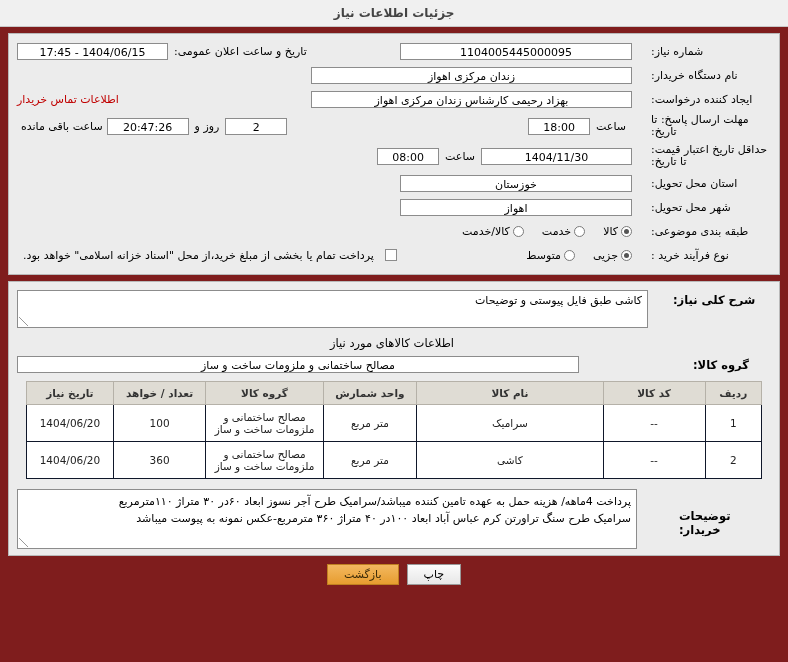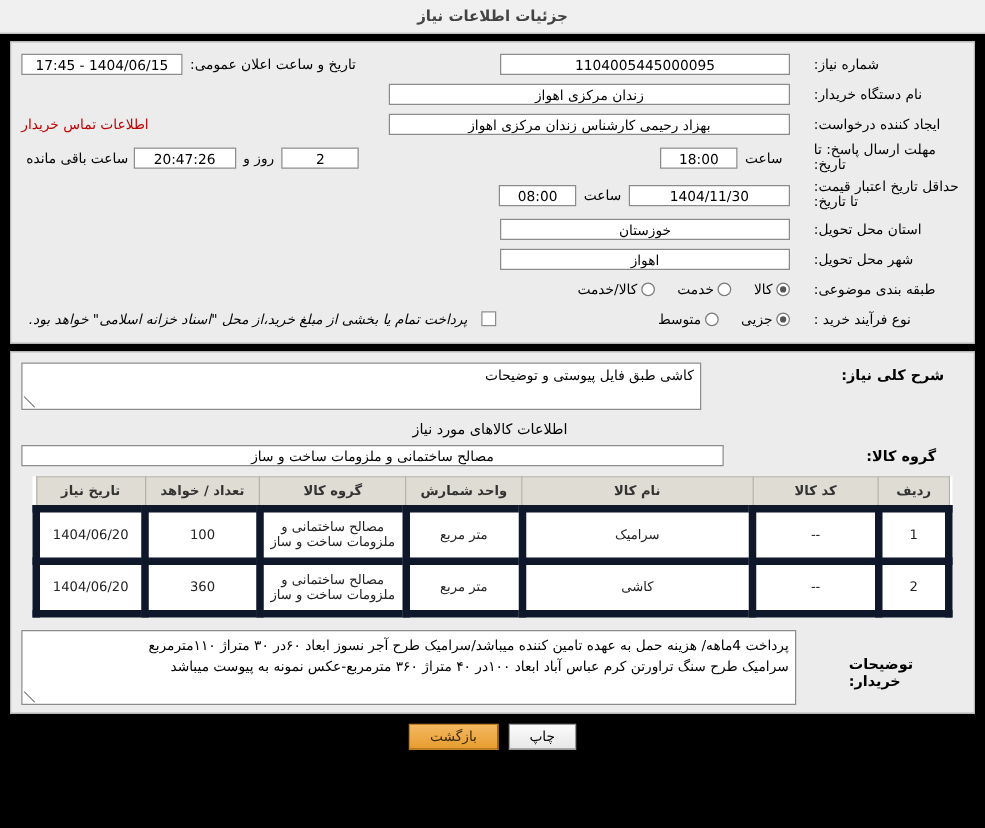--- a/index.html
+++ b/index.html
@@ -12,21 +12,21 @@
     background: #e8e8e8;
     font-family: "DejaVu Sans", "Liberation Sans", sans-serif;
     font-size: 11px;
     color: #000;
     overflow: hidden;
   }
   .page {
     width: 788px;
     height: 662px;
     position: relative;
-    background: #000000;
+    background: #7f1d1d;
   }
   
   .title-bar {
     height: 26px;
     background: #f0f0f0;
     border-bottom: 1px solid #c8c8c8;
     display: flex;
     align-items: center;
     justify-content: center;
     font-size: 12px;
@@ -67,21 +67,21 @@
     line-height: 17px;
     text-align: center;
     font-size: 11px;
     padding: 0 4px;
     box-sizing: border-box;
     overflow: hidden;
     white-space: nowrap;
   }
   .fld.w320 { width: 321px; }
   .fld.w230 { width: 232px; }
-  .fld.w150 { width: 129px; }
+  .fld.w150 { width: 151px; }
   .fld.w60  { width: 62px; }
   .fld.w80  { width: 82px; }
   .spacer { flex: 1; }
   .inline-lbl {
     font-size: 11px;
     padding: 0 6px;
     white-space: nowrap;
   }
   .link {
     color: #c00000;
@@ -124,21 +124,20 @@
     height: 5px;
     border-radius: 50%;
     background: #555;
     left: 2px;
     top: 2px;
   }
   .checkbox-wrap {
     display: inline-flex;
     align-items: center;
     gap: 5px;
-    font-style: italic;
   }
   .cbox {
     width: 12px;
     height: 12px;
     border: 1px solid #8c8c8c;
     background: #fff;
     display: inline-block;
     box-sizing: border-box;
   }
   
@@ -199,21 +198,21 @@
     background: #fff;
     border: 1px solid #8c8c8c;
     font-size: 11px;
     padding: 3px 5px;
     box-sizing: border-box;
     text-align: right;
     position: relative;
     overflow: hidden;
   }
   .ta-desc {
-    width: 544px;
+    width: 631px;
     height: 38px;
     margin-right: auto;
   }
   .resizer {
     position: absolute;
     left: 1px;
     bottom: 1px;
     width: 9px;
     height: 9px;
     background:
@@ -252,21 +251,21 @@
   }
   table.goods th {
     background: #dfdcd4;
     border: 1px solid #b5b1a8;
     padding: 5px 3px;
     font-weight: bold;
     color: #333;
     font-size: 10.5px;
   }
   table.goods td {
-    border: 6px solid #0f172a;
+    border: 1px solid #0f172a;
     padding: 6px 3px;
     text-align: center;
     color: #222;
   }
   .notes-row {
     display: flex;
     align-items: flex-start;
     margin-top: 10px;
   }
   .notes-lbl {

